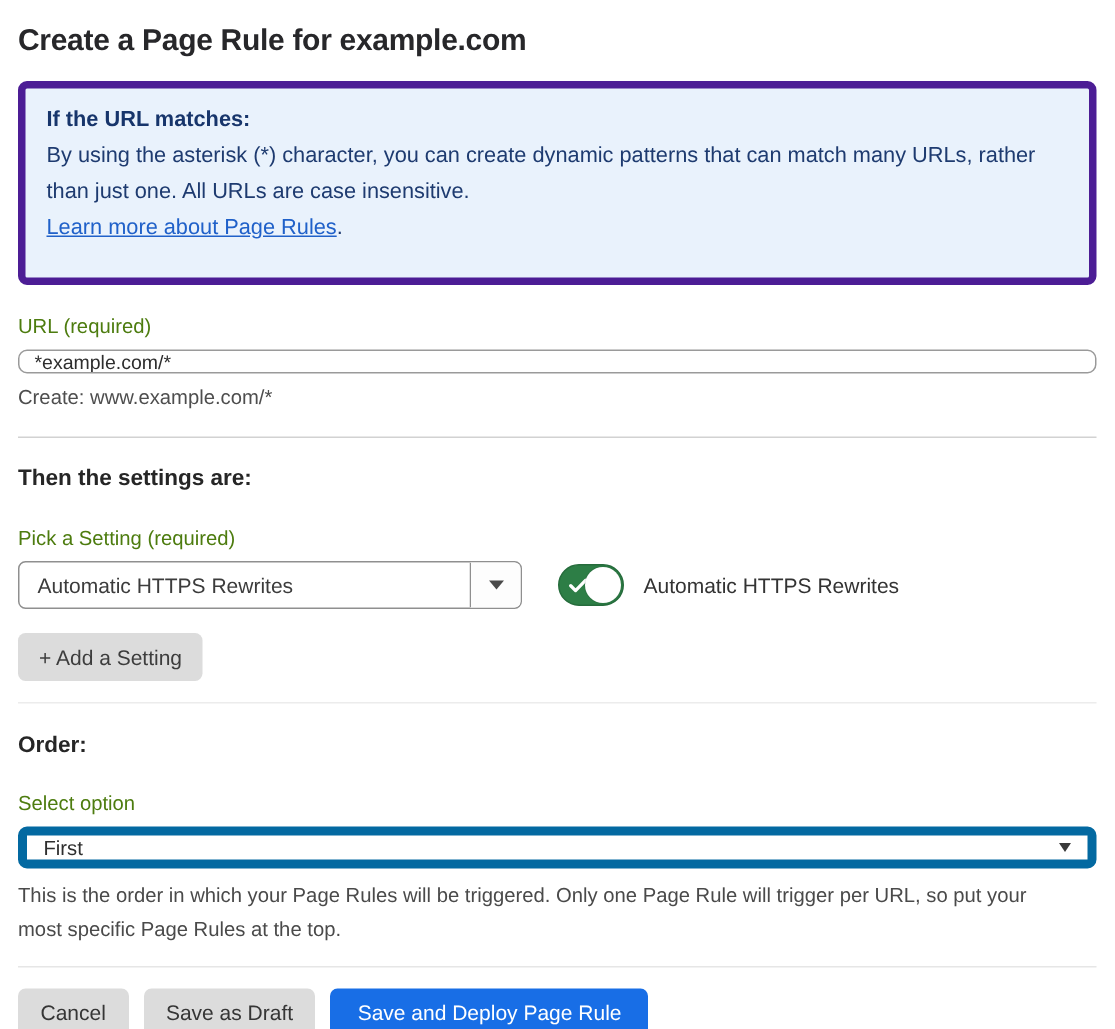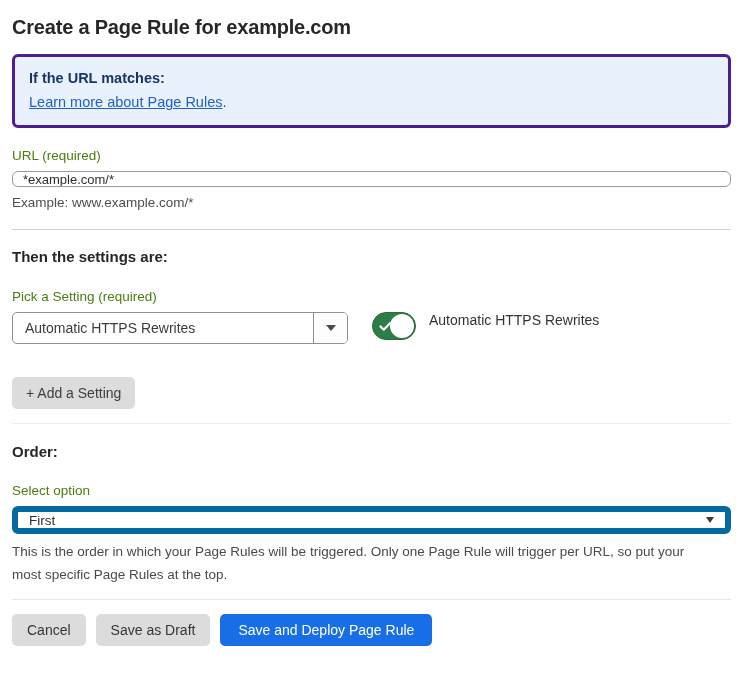--- a/index.html
+++ b/index.html
@@ -19,23 +19,23 @@
     font-weight: 700;
     color: #27272a;
     letter-spacing: -0.2px;
     margin: 3px 0 15px 0;
     line-height: 24px;
   }
 
   
   .info-box {
     background: #e9f2fc;
-    border: 3px solid #4c1d95;
+    border: 5px solid #4c1d95;
     border-radius: 6px;
-    padding: 9px 14px 11px 14px;
+    padding: 9px 14px 21px 14px;
     color: #1e3b70;
     font-size: 14.5px;
     line-height: 24px;
     margin-bottom: 20px;
   }
   .info-heading { font-weight: 700; color: #17356b; }
   .info-link {
     color: #2061c9;
     text-decoration: underline;
     cursor: pointer;
@@ -88,21 +88,21 @@
   .section-heading {
     font-size: 15px;
     font-weight: 700;
     color: #262626;
     margin: 0 0 23px 0;
     line-height: 18px;
   }
   .section-heading.order { margin-bottom: 22px; margin-top: 12px; }
 
   
-  .setting-row { display: flex; }
+  .setting-row { display: flex; align-items: center; }
   .picker {
     display: flex;
     align-items: stretch;
     width: 336px;
     height: 32px;
     border: 1px solid #8f8f8f;
     border-radius: 5px;
     background: #fff;
     cursor: pointer;
   }
@@ -157,21 +157,21 @@
     left: 6px; top: 8px;
     line-height: 0;
   }
   .toggle-label {
     margin-left: 13px;
     font-size: 14px;
     color: #333333;
   }
 
   .add-setting-btn {
-    margin-top: 33px;
+    margin-top: 16px;
     background: #dcdcdc;
     color: #3d3d3d;
     border: none;
     border-radius: 5px;
     font-size: 14px;
     padding: 8px 14px;
     font-family: "Liberation Sans", sans-serif;
     cursor: pointer;
     line-height: 16px;
   }
@@ -225,26 +225,27 @@
 </style>
 </head>
 <body>
 
 <div class="container">
 
   <h1 class="page-title">Create a Page Rule for example.com</h1>
 
   <div class="info-box">
     <div class="info-heading">If the URL matches:</div>
+    <div class="info-body">By using the asterisk (*) character, you can create dynamic patterns that can match many URLs, rather than just one. All URLs are case insensitive.</div>
     <div class="info-footer"><a class="info-link">Learn more about Page Rules</a><span class="info-link-suffix">.</span></div>
   </div>
 
   <div class="field-label">URL (required)</div>
   <input type="text" class="url-input" value="*example.com/*" style="">
-  <div class="helper">Example: www.example.com/*</div>
+  <div class="helper">Create: www.example.com/*</div>
 
   <hr class="divider">
 
   <h2 class="section-heading">Then the settings are:</h2>
 
   <div class="field-label">Pick a Setting (required)</div>
 
   <div class="setting-row">
     <div class="picker">
       <span class="picker-value">Automatic HTTPS Rewrites</span>

